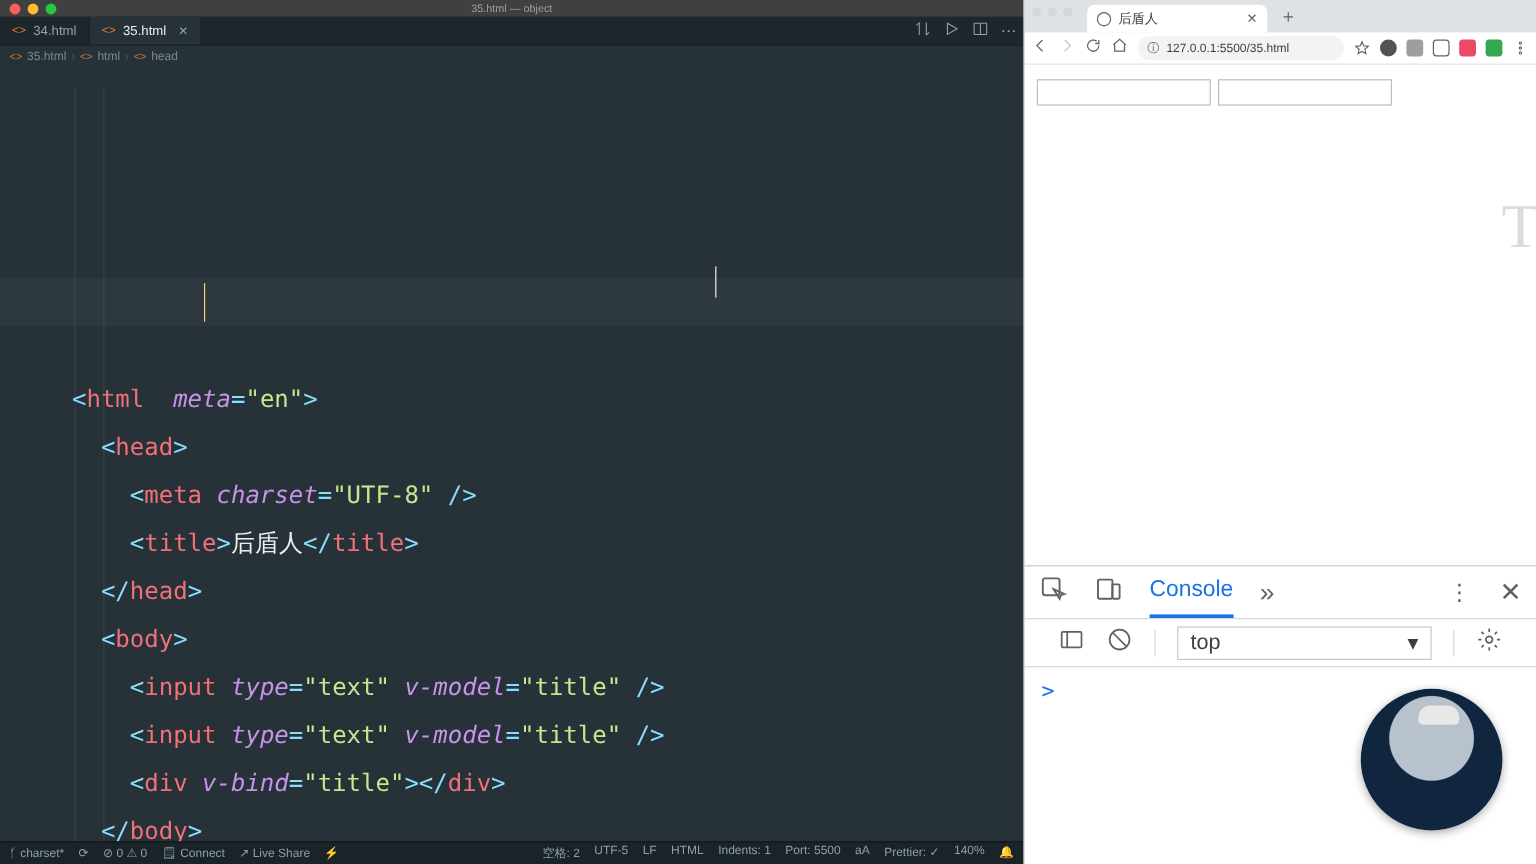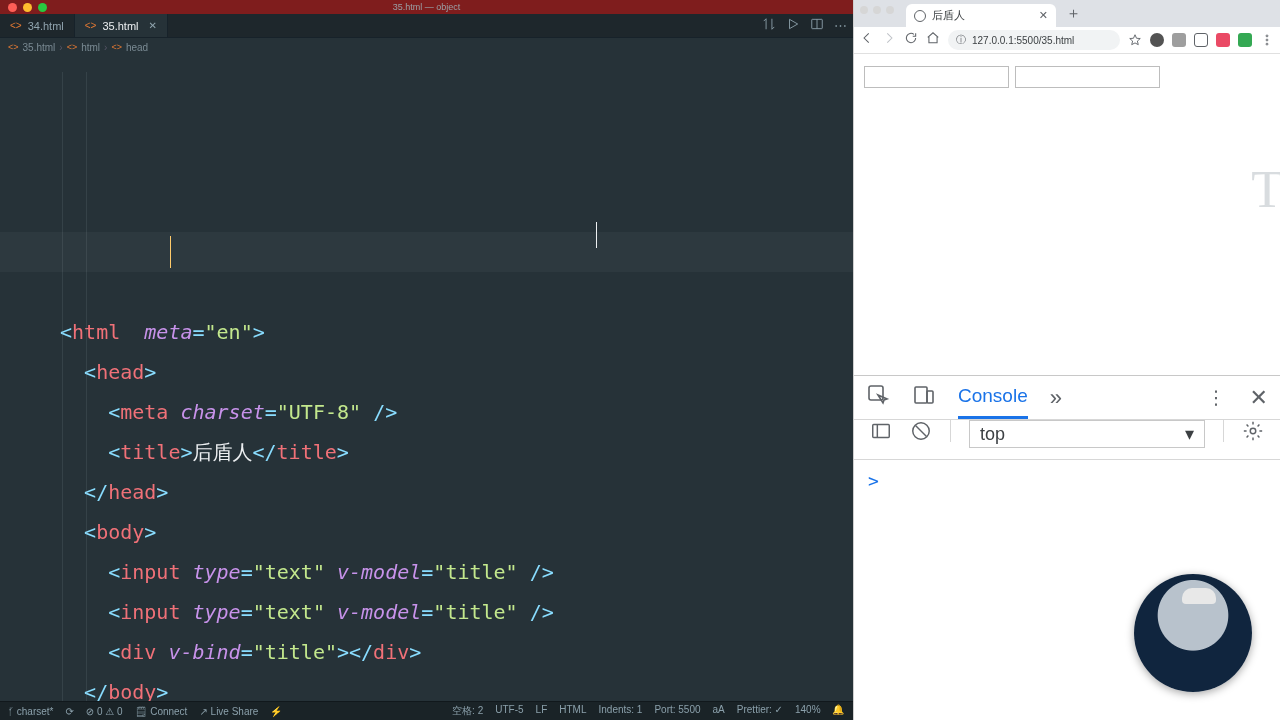--- a/index.html
+++ b/index.html
@@ -10,21 +10,21 @@
   position: relative;
   color: #cdd3d9;
 }
 
 .editor-pane {
   position: absolute; left: 0; top: 0; width: 853px; height: 720px;
   background: #263238;
   display: flex; flex-direction: column;
 }
 .mac-titlebar {
-  height: 14px; background: #7f1d1d; display: flex; align-items: center;
+  height: 14px; background: #404040; display: flex; align-items: center;
   position: relative; font-size: 9px; color: #9aa0a6;
 }
 .traffic { display: flex; gap: 6px; margin-left: 8px; }
 .traffic span { width: 9px; height: 9px; border-radius: 50%; display: inline-block; }
 .tr-close { background: #ff5f57; }
 .tr-min   { background: #febc2e; }
 .tr-max   { background: #28c840; }
 .title-center {
   position: absolute; left: 0; right: 0; text-align: center; pointer-events: none;
 }
@@ -144,43 +144,43 @@
   display: flex; gap: 6px; align-items: flex-start;
 }
 .page-content input {
   width: 145px; height: 22px; border: 1px solid #bdbdbd;
   font-size: 12px; padding: 0 4px; background: #fff;
 }
 
 .wm { position:absolute; right:-3px; top:160px; color:#d8dcdf; font-size:52px; font-family:serif; }
 
 .devtools {
-  height: 345px; border-top: 1px solid #c8c8c8; background: #ffffff;
+  height: 249px; border-top: 1px solid #c8c8c8; background: #ffffff;
   display: flex; flex-direction: column;
   font-family: -apple-system, Arial, sans-serif;
 }
 .dt-tabs {
   height: 44px; display: flex; align-items: center;
   padding: 0 12px; gap: 22px;
   border-bottom: 1px solid #d7d7d7;
   font-size: 19px; color: #5f6368;
 }
 .dt-tabs svg { width: 24px; height: 24px; stroke: #5f6368; fill: none; stroke-width: 1.6; }
 .dt-tab-console {
   color: #1a73e8; border-bottom: 3px solid #1a73e8;
   height: 100%; display: flex; align-items: center;
 }
 .dt-tabs .spacer { flex: 1; }
 .dt-tabs .more { font-size: 22px; }
 .dt-tabs .dots { letter-spacing: 2px; }
 .dt-tabs .close { font-size: 22px; color: #5f6368; }
 
 .dt-filter {
-  height: 40px; display: flex; 
-  border-bottom: 1px solid #d7d7d7; padding: 0 16px; gap: 18px;
+  height: 40px; display: flex; align-items: center;
+  border-bottom: 1px solid #d7d7d7; padding: 0 28px; gap: 18px;
   color: #5f6368;
 }
 .dt-filter svg { width: 22px; height: 22px; stroke: #5f6368; fill: none; stroke-width: 1.6; }
 .dt-filter .vline { width: 1px; height: 22px; background: #d7d7d7; }
 .dt-context {
   flex: 1; height: 28px; border: 1px solid #c8c8c8;
   display: flex; align-items: center; justify-content: space-between;
   padding: 0 10px; font-size: 18px; color: #3c4043;
 }
 .dt-body { flex: 1; padding: 10px 14px; }

